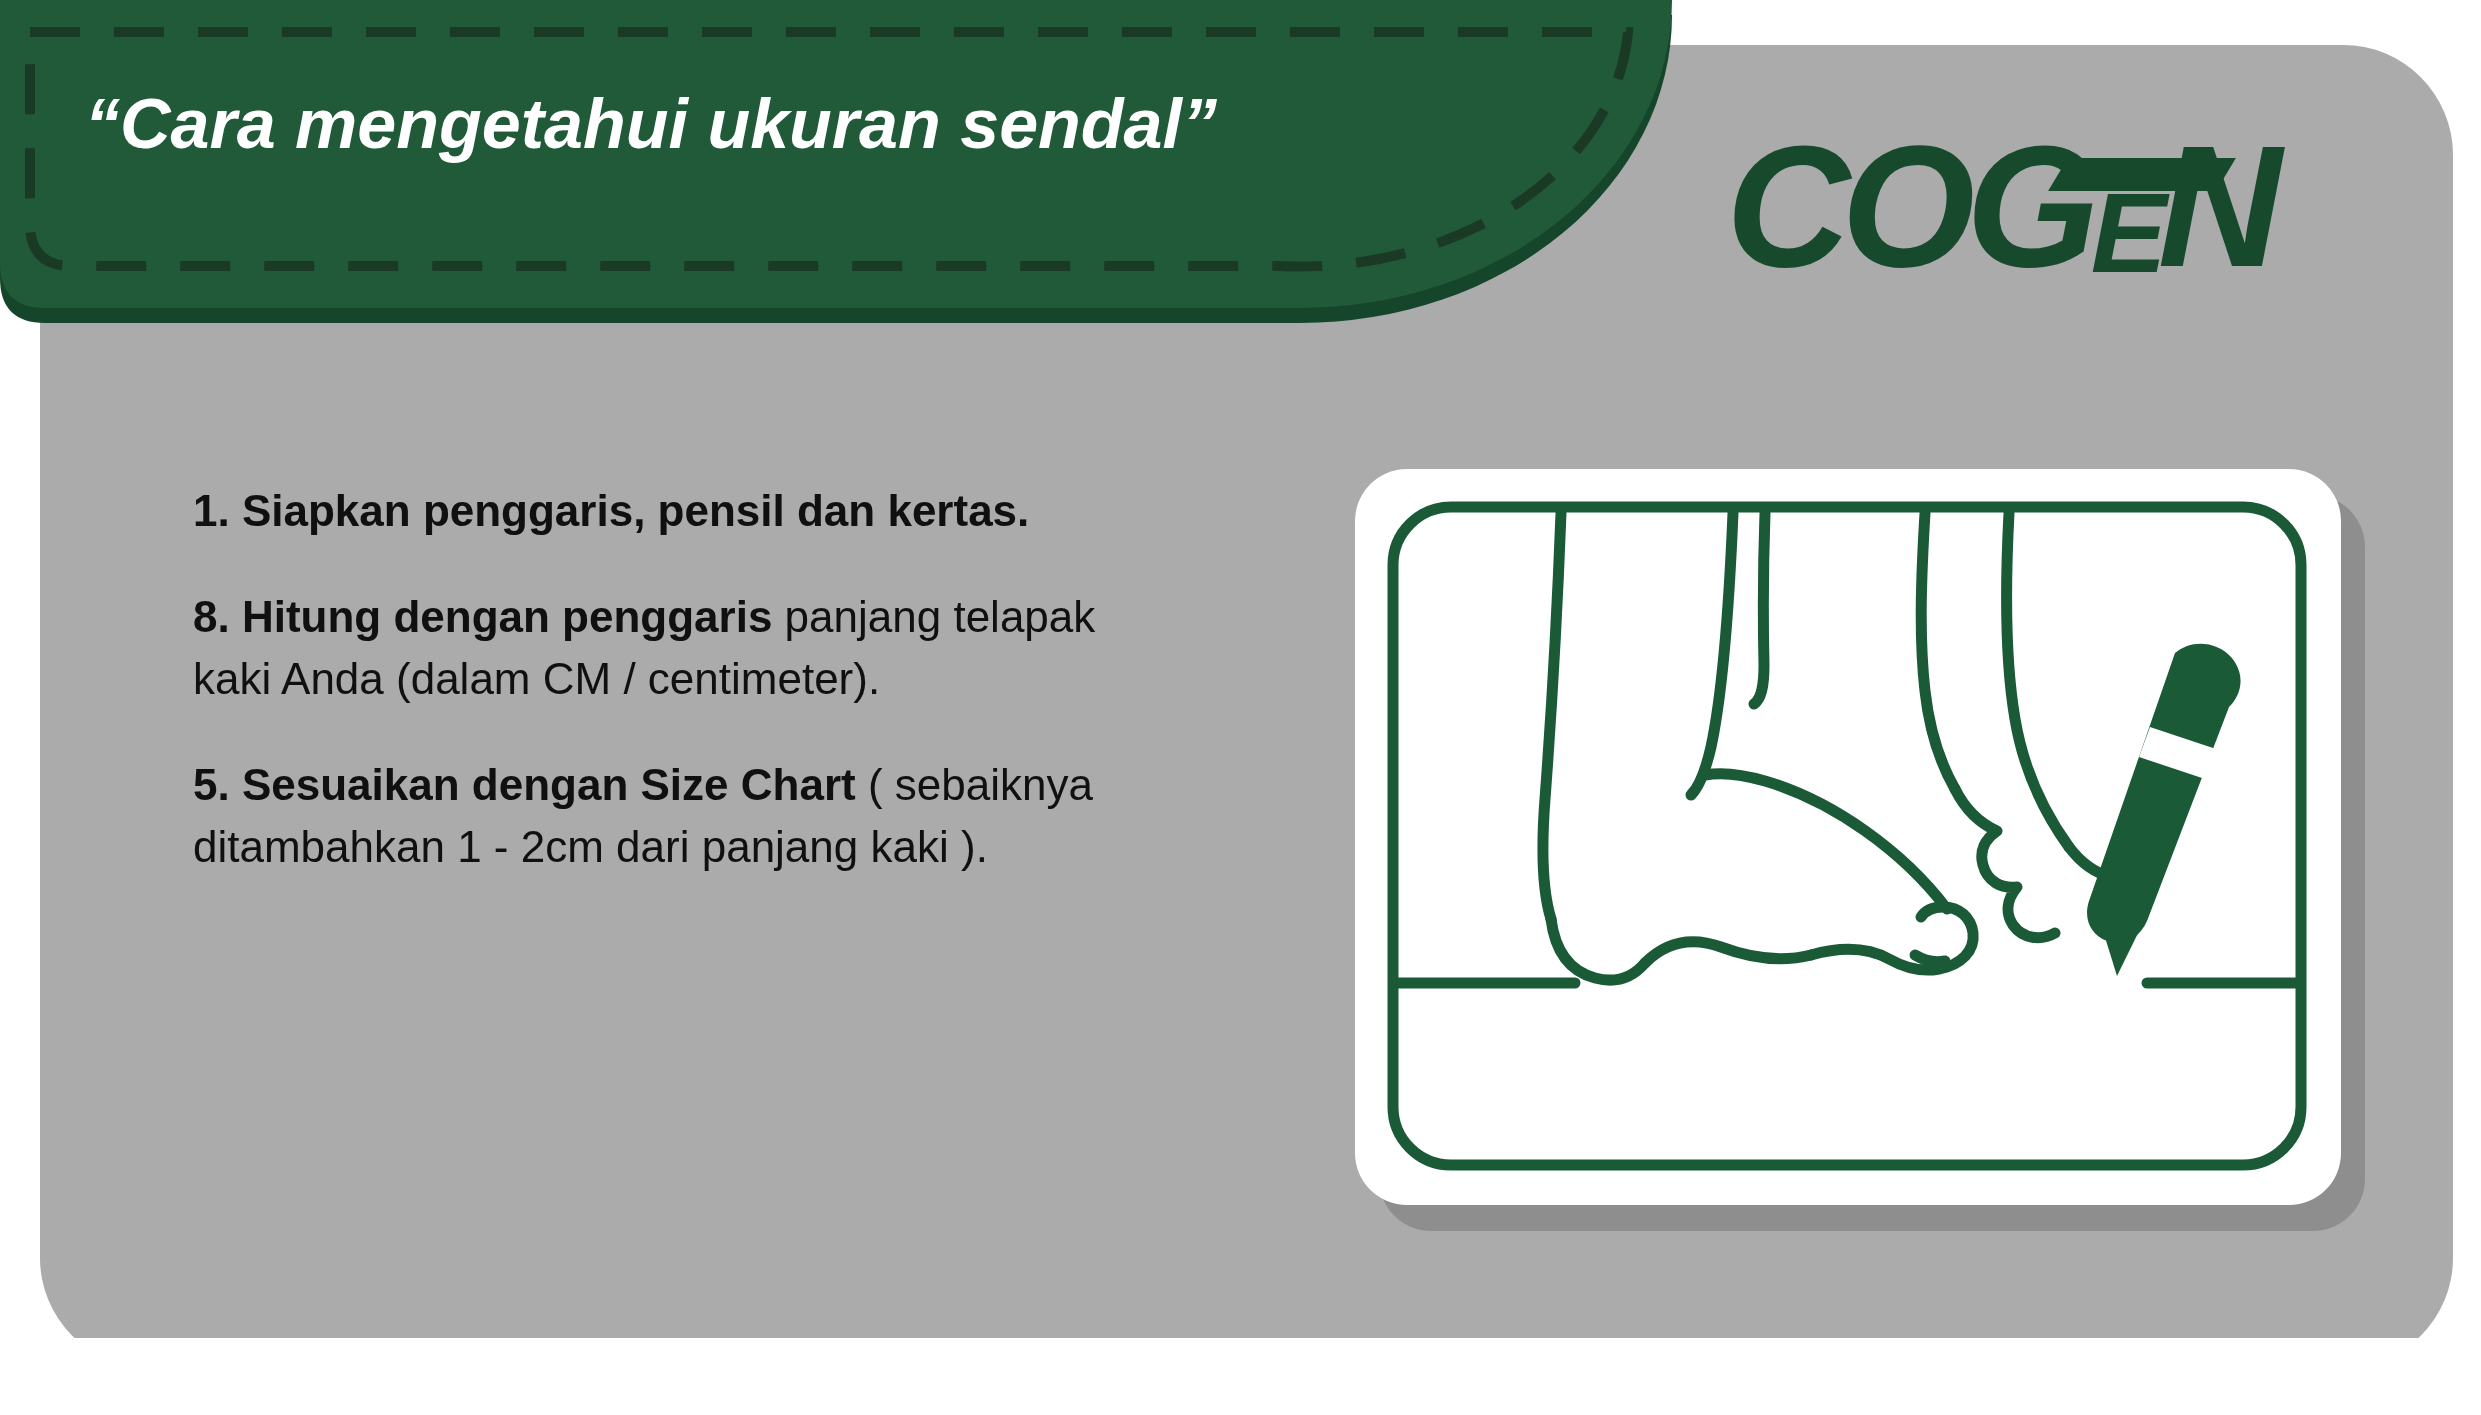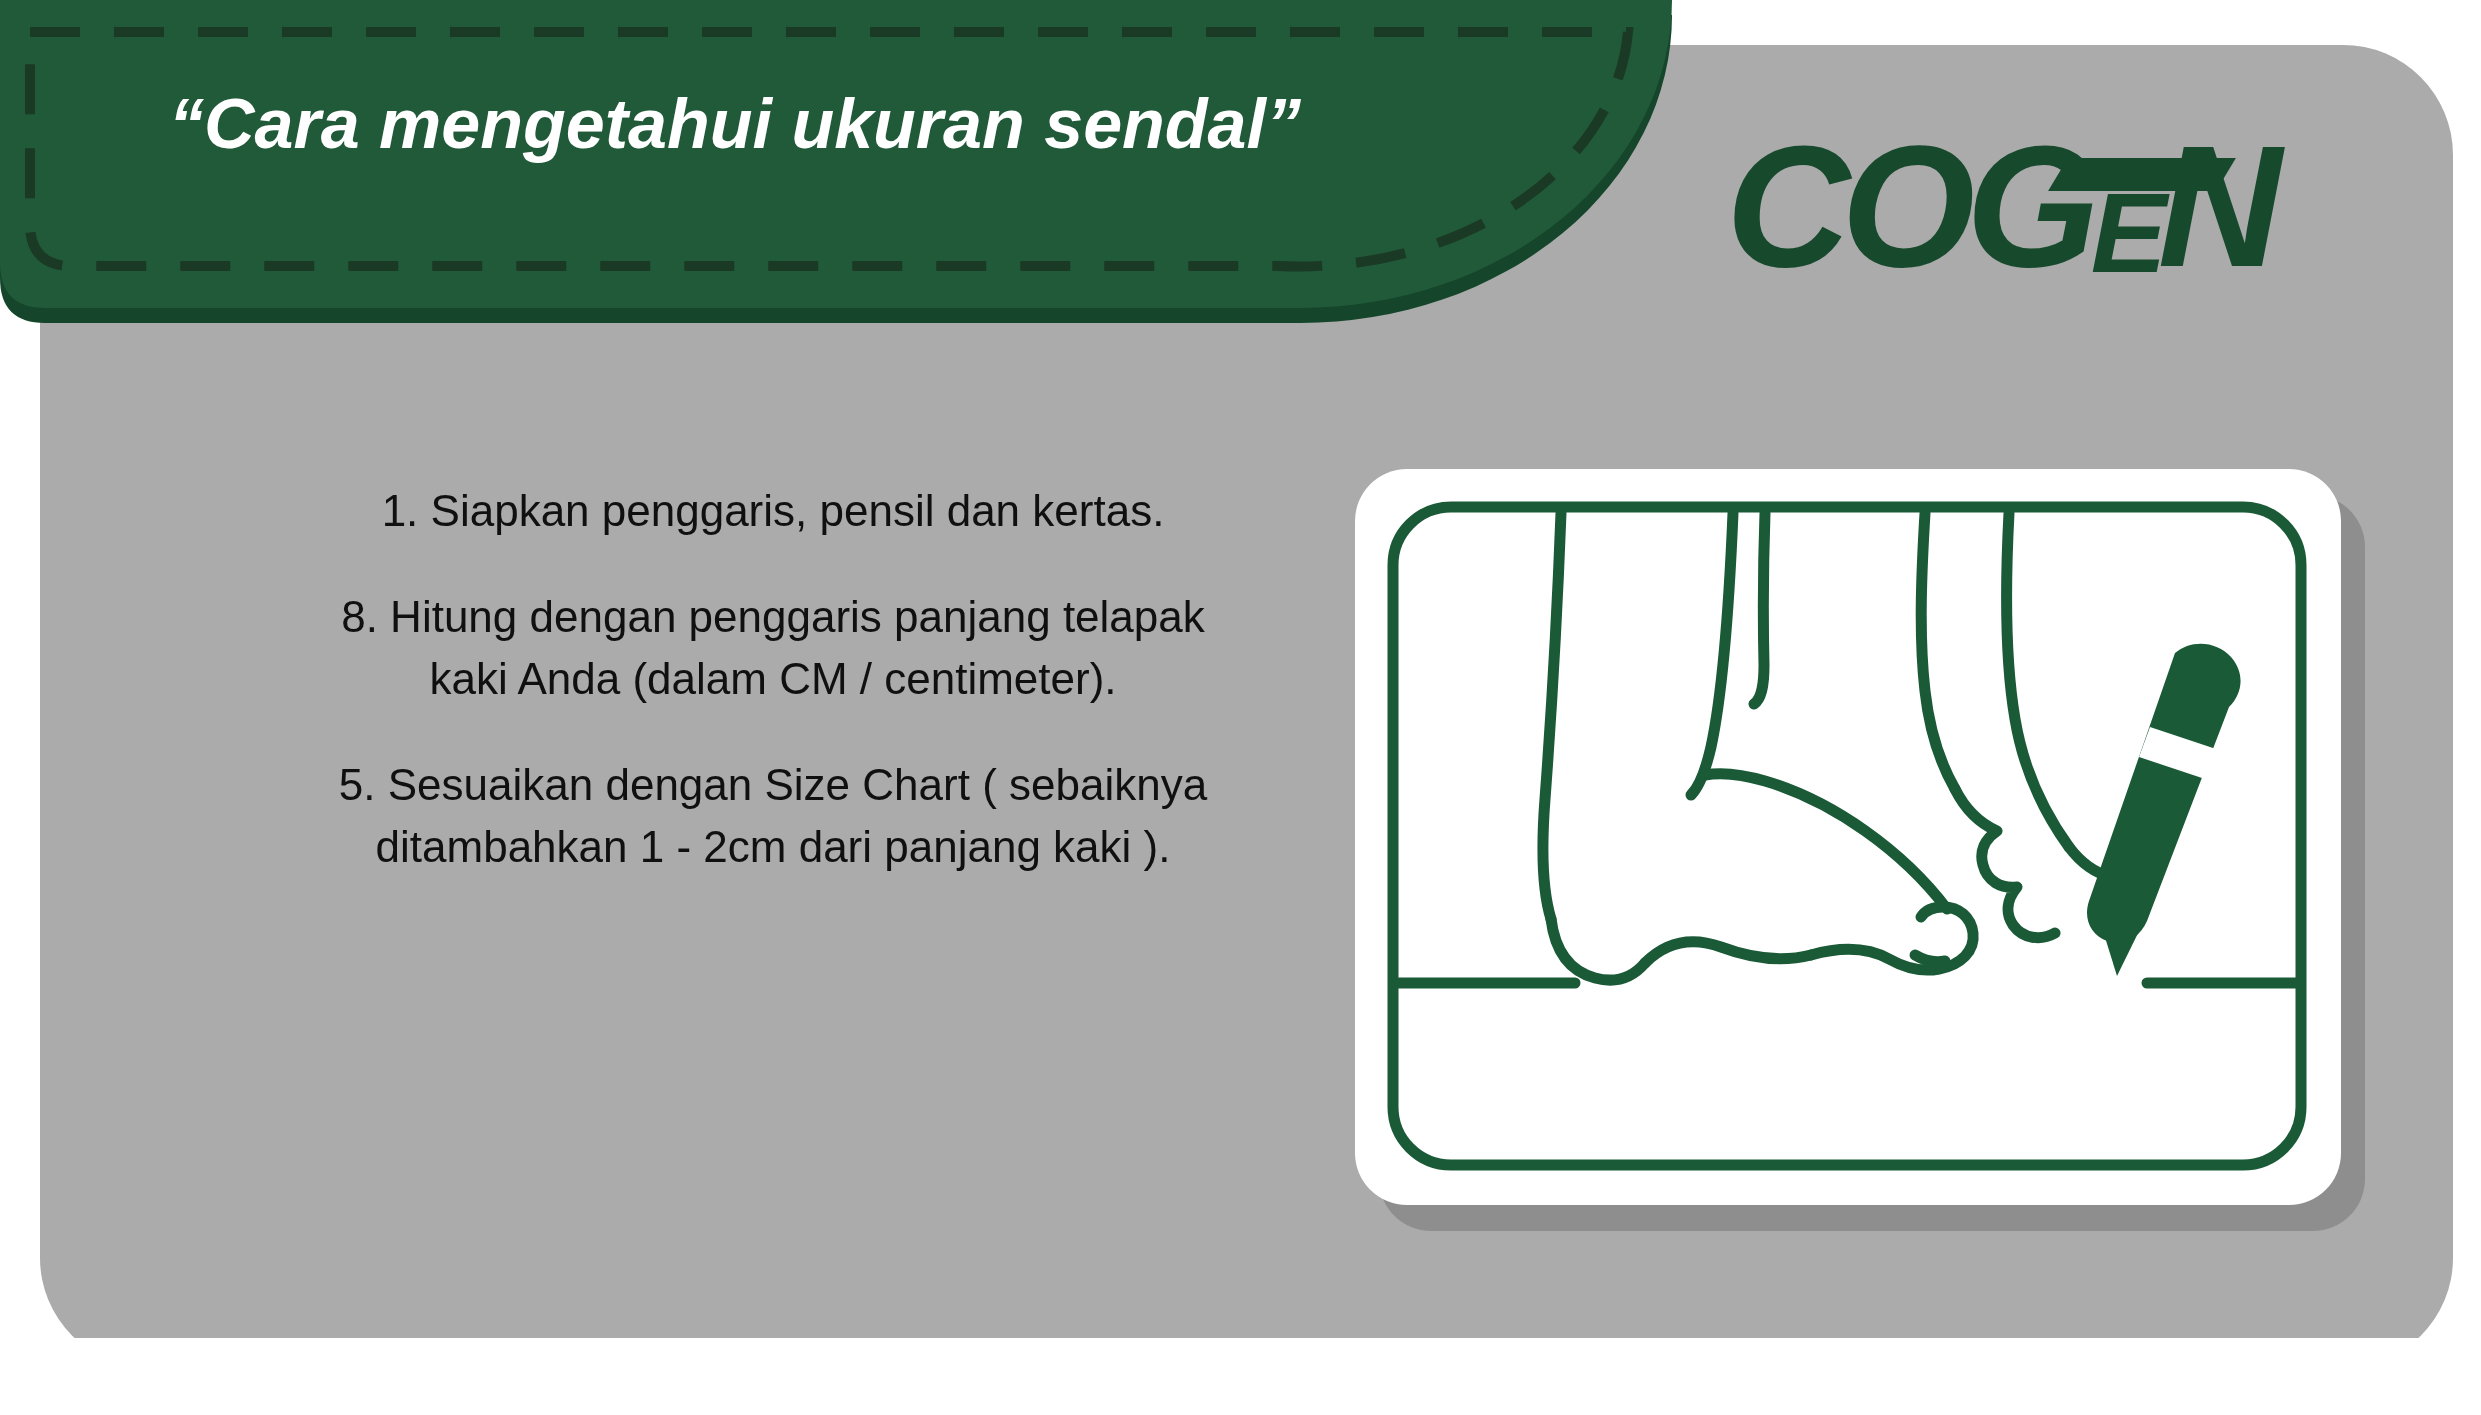--- a/index.html
+++ b/index.html
@@ -1,17 +1,17 @@
 <!DOCTYPE html>
 <html><head>
 <meta charset="utf-8">
 <style>
   html,body{margin:0;padding:0;background:#ffffff;}
   .page{position:relative;width:2481px;height:1338px;background:#ffffff;overflow:hidden;
-        font-family:"Liberation Sans",sans-serif;text-align:center;}
+        font-family:"Liberation Sans",sans-serif;}
 
   
   .gray-panel{position:absolute;left:40px;top:45px;width:2413px;height:1323px;
               background:#ababab;border-radius:110px;}
 
   
   .banner{position:absolute;left:0;top:0;}
   .banner-title{position:absolute;left:85px;top:74px;width:1300px;
                 font:italic 700 70px/100px "Liberation Sans",sans-serif;
                 color:#ffffff;letter-spacing:0;}
@@ -22,21 +22,21 @@
         font:italic 700 172px/1 "Liberation Sans",sans-serif;letter-spacing:-9px;}
   .logo span{display:block;}
   .logo .e{font-size:114px;line-height:1;transform:translateY(-2px);}
   .gbar{position:absolute;left:332px;top:2px;width:168px;height:33px;
         background:#17492d;transform:skewX(-31deg);}
 
   
   .instructions{position:absolute;left:193px;top:480px;width:1160px;color:#101010;
                 font-size:44px;line-height:62px;}
   .instructions .item{margin:0 0 44px 0;}
-  .instructions .b{font-weight:400;}
+  .instructions .b{font-weight:700;}
   .instructions .r{font-weight:400;white-space:pre-line;}
 
   
   .card{position:absolute;left:1355px;top:469px;width:986px;height:736px;
         background:#ffffff;border-radius:52px;
         box-shadow:24px 26px 0 rgba(0,0,0,0.165);}
   .card svg{position:absolute;left:0;top:0;}
 </style>
 </head>
 <body>

